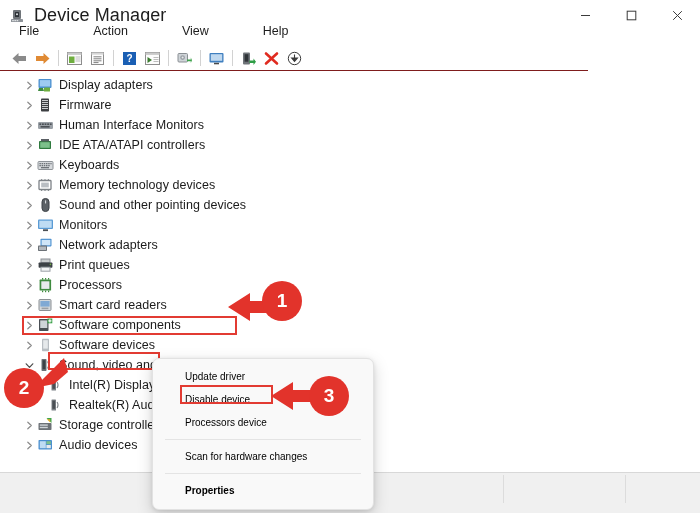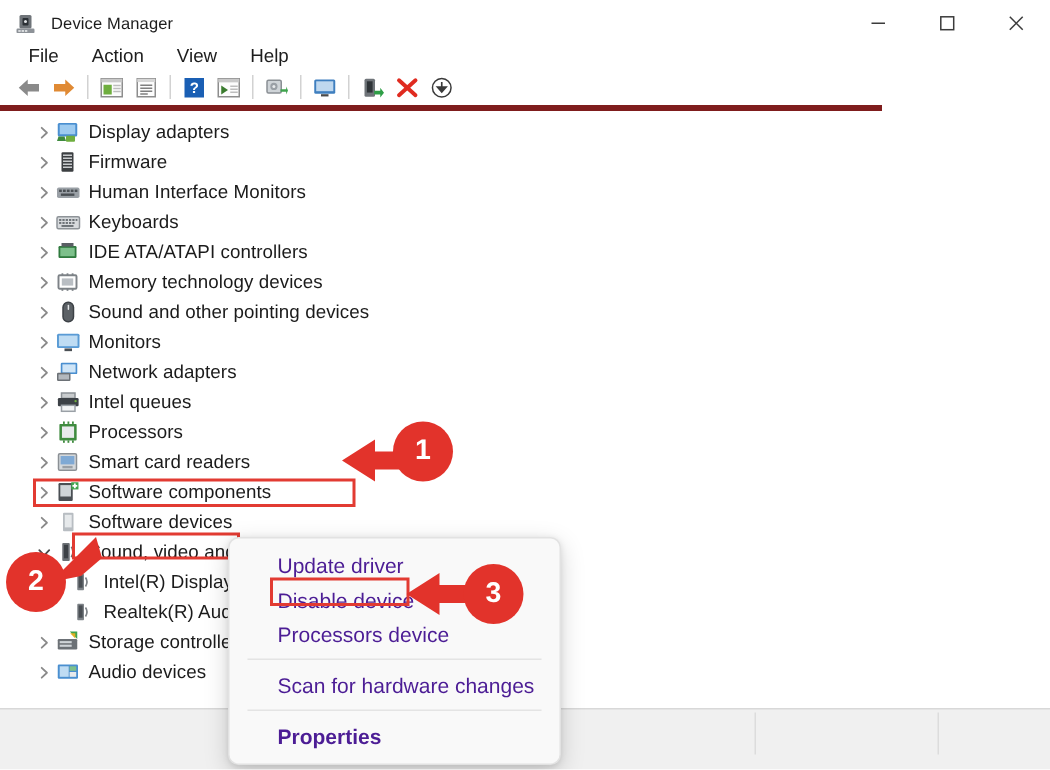--- a/index.html
+++ b/index.html
@@ -37,21 +37,21 @@
     align-items: center;
   }
   #app-icon {
     width: 16px; height: 16px;
     margin-left: 9px;
     position: relative;
     flex: none;
   }
   #title-text {
     margin-left: 9px;
-    font-size: 11px;
+    font-size: 18px;
     color: #1d1d1d;
     letter-spacing: .1px;
     white-space: nowrap;
   }
   .wbtns {
     position: absolute;
     right: 0; top: 0;
     height: 31px;
     display: flex;
   }
@@ -63,24 +63,25 @@
     color: #444;
   }
   .wbtn svg { display: block; }
 
   
   #menubar {
     position: absolute;
     left: 0; top: 22px;
     width: 700px; height: 24px;
     display: flex;
-    align-items: flex-end;
+    align-items: flex-start;
     background: #ffffff;
     padding-left: 8px;
     box-sizing: border-box;
+    gap: 32px;
   }
   .menuitem {
     font-size: 12.5px;
     color: #1d1d1d;
     padding: 2px 11px;
     white-space: nowrap;
   }
 
   
   #toolbar {
@@ -106,21 +107,21 @@
     margin: 0 4px;
     flex: none;
   }
 
   
   #client {
     position: absolute;
     left: 0; top: 70px;
     width: 588px; height: 402px;
     background: #ffffff;
-    border-top: 4px solid #7f1d1d;
+    border-top: 1px solid #7f1d1d;
     overflow: hidden;
   }
   #tree {
     position: absolute;
     left: 0; top: 4px;
     width: 690px;
   }
   .row {
     height: 20px;
     display: flex;
@@ -186,22 +187,22 @@
     box-shadow: 0 5px 16px rgba(0,0,0,.17), 0 1px 4px rgba(0,0,0,.10);
     padding: 6px 0 7px 0;
     box-sizing: border-box;
     z-index: 40;
   }
   .ctx-item {
     height: 23px;
     display: flex;
     align-items: center;
     padding-left: 32px;
-    font-size: 14px;
-    color: #4c1d95;
+    font-size: 10px;
+    color: #000000;
     white-space: nowrap;
     position: relative;
   }
   .ctx-item.bold { font-weight: bold; }
   .ctx-sep {
     height: 1px;
     background: #e4e4e4;
     margin: 5px 12px 5px 12px;
   }
 
@@ -407,20 +408,33 @@
             </svg></span>
           <span class="label">Human Interface Monitors</span>
         </div>
         <div class="row lvl1">
           <span class="chev">
             <svg width="9" height="9" viewBox="0 0 9 9">
               <polyline points="2.8,1.2 6.3,4.5 2.8,7.8" fill="none" stroke="#8a8a8a" stroke-width="1.2" stroke-linecap="round" stroke-linejoin="round"></polyline>
             </svg>
           </span>
           <span class="devicon"><svg width="17" height="16" viewBox="0 0 17 16">
+              <rect x="2" y="4" width="12" height="8" rx=".8" fill="#2f7a3e"></rect>
+              <rect x="3.2" y="5.2" width="9.6" height="5.6" fill="#7dc08b"></rect>
+              <rect x="4" y="2" width="8" height="2.4" fill="#5a5f64"></rect>
+            </svg></span>
+          <span class="label">IDE ATA/ATAPI controllers</span>
+        </div>
+        <div class="row lvl1">
+          <span class="chev">
+            <svg width="9" height="9" viewBox="0 0 9 9">
+              <polyline points="2.8,1.2 6.3,4.5 2.8,7.8" fill="none" stroke="#8a8a8a" stroke-width="1.2" stroke-linecap="round" stroke-linejoin="round"></polyline>
+            </svg>
+          </span>
+          <span class="devicon"><svg width="17" height="16" viewBox="0 0 17 16">
               <rect x="1" y="4.5" width="15" height="8" rx="1" fill="#d7dadd" stroke="#8e9398"></rect>
               <g fill="#6e7378">
                 <rect x="2.4" y="6" width="1.5" height="1.3"></rect>
                 <rect x="4.6" y="6" width="1.5" height="1.3"></rect>
                 <rect x="6.8" y="6" width="1.5" height="1.3"></rect>
                 <rect x="9" y="6" width="1.5" height="1.3"></rect>
                 <rect x="11.2" y="6" width="1.5" height="1.3"></rect>
                 <rect x="13.4" y="6" width="1.2" height="1.3"></rect>
                 <rect x="2.4" y="8" width="1.5" height="1.3"></rect>
                 <rect x="4.6" y="8" width="1.5" height="1.3"></rect>
@@ -432,33 +446,20 @@
             </svg></span>
           <span class="label">Keyboards</span>
         </div>
         <div class="row lvl1">
           <span class="chev">
             <svg width="9" height="9" viewBox="0 0 9 9">
               <polyline points="2.8,1.2 6.3,4.5 2.8,7.8" fill="none" stroke="#8a8a8a" stroke-width="1.2" stroke-linecap="round" stroke-linejoin="round"></polyline>
             </svg>
           </span>
           <span class="devicon"><svg width="17" height="16" viewBox="0 0 17 16">
-              <rect x="2" y="4" width="12" height="8" rx=".8" fill="#2f7a3e"></rect>
-              <rect x="3.2" y="5.2" width="9.6" height="5.6" fill="#7dc08b"></rect>
-              <rect x="4" y="2" width="8" height="2.4" fill="#5a5f64"></rect>
-            </svg></span>
-          <span class="label">IDE ATA/ATAPI controllers</span>
-        </div>
-        <div class="row lvl1">
-          <span class="chev">
-            <svg width="9" height="9" viewBox="0 0 9 9">
-              <polyline points="2.8,1.2 6.3,4.5 2.8,7.8" fill="none" stroke="#8a8a8a" stroke-width="1.2" stroke-linecap="round" stroke-linejoin="round"></polyline>
-            </svg>
-          </span>
-          <span class="devicon"><svg width="17" height="16" viewBox="0 0 17 16">
               <rect x="2" y="3.5" width="12" height="9" rx=".8" fill="none" stroke="#7d8287" stroke-width="1.3"></rect>
               <rect x="4.2" y="5.6" width="7.6" height="4.8" fill="#b9bec3"></rect>
               <g fill="#7d8287">
                 <rect x="4" y="2.2" width="1.2" height="1.6"></rect>
                 <rect x="7.4" y="2.2" width="1.2" height="1.6"></rect>
                 <rect x="10.8" y="2.2" width="1.2" height="1.6"></rect>
                 <rect x="4" y="12.3" width="1.2" height="1.6"></rect>
                 <rect x="7.4" y="12.3" width="1.2" height="1.6"></rect>
                 <rect x="10.8" y="12.3" width="1.2" height="1.6"></rect>
               </g>
@@ -509,21 +510,21 @@
             <svg width="9" height="9" viewBox="0 0 9 9">
               <polyline points="2.8,1.2 6.3,4.5 2.8,7.8" fill="none" stroke="#8a8a8a" stroke-width="1.2" stroke-linecap="round" stroke-linejoin="round"></polyline>
             </svg>
           </span>
           <span class="devicon"><svg width="17" height="16" viewBox="0 0 17 16">
               <rect x="4" y="2" width="9" height="3.6" fill="#c9ccce" stroke="#8b9095"></rect>
               <rect x="1.6" y="5.4" width="13.8" height="5.4" rx=".8" fill="#3c4146"></rect>
               <rect x="4" y="10.2" width="9" height="4" fill="#f3f4f5" stroke="#9aa0a6"></rect>
               <circle cx="13.4" cy="7.4" r=".8" fill="#6fae3f"></circle>
             </svg></span>
-          <span class="label">Intel queues</span>
+          <span class="label">Print queues</span>
         </div>
         <div class="row lvl1">
           <span class="chev">
             <svg width="9" height="9" viewBox="0 0 9 9">
               <polyline points="2.8,1.2 6.3,4.5 2.8,7.8" fill="none" stroke="#8a8a8a" stroke-width="1.2" stroke-linecap="round" stroke-linejoin="round"></polyline>
             </svg>
           </span>
           <span class="devicon"><svg width="17" height="16" viewBox="0 0 17 16">
               <rect x="2.6" y="2.6" width="11.5" height="11" rx=".6" fill="#3f8b3f"></rect>
               <rect x="4.3" y="4.3" width="8.1" height="7.6" fill="#e8eaec"></rect>

